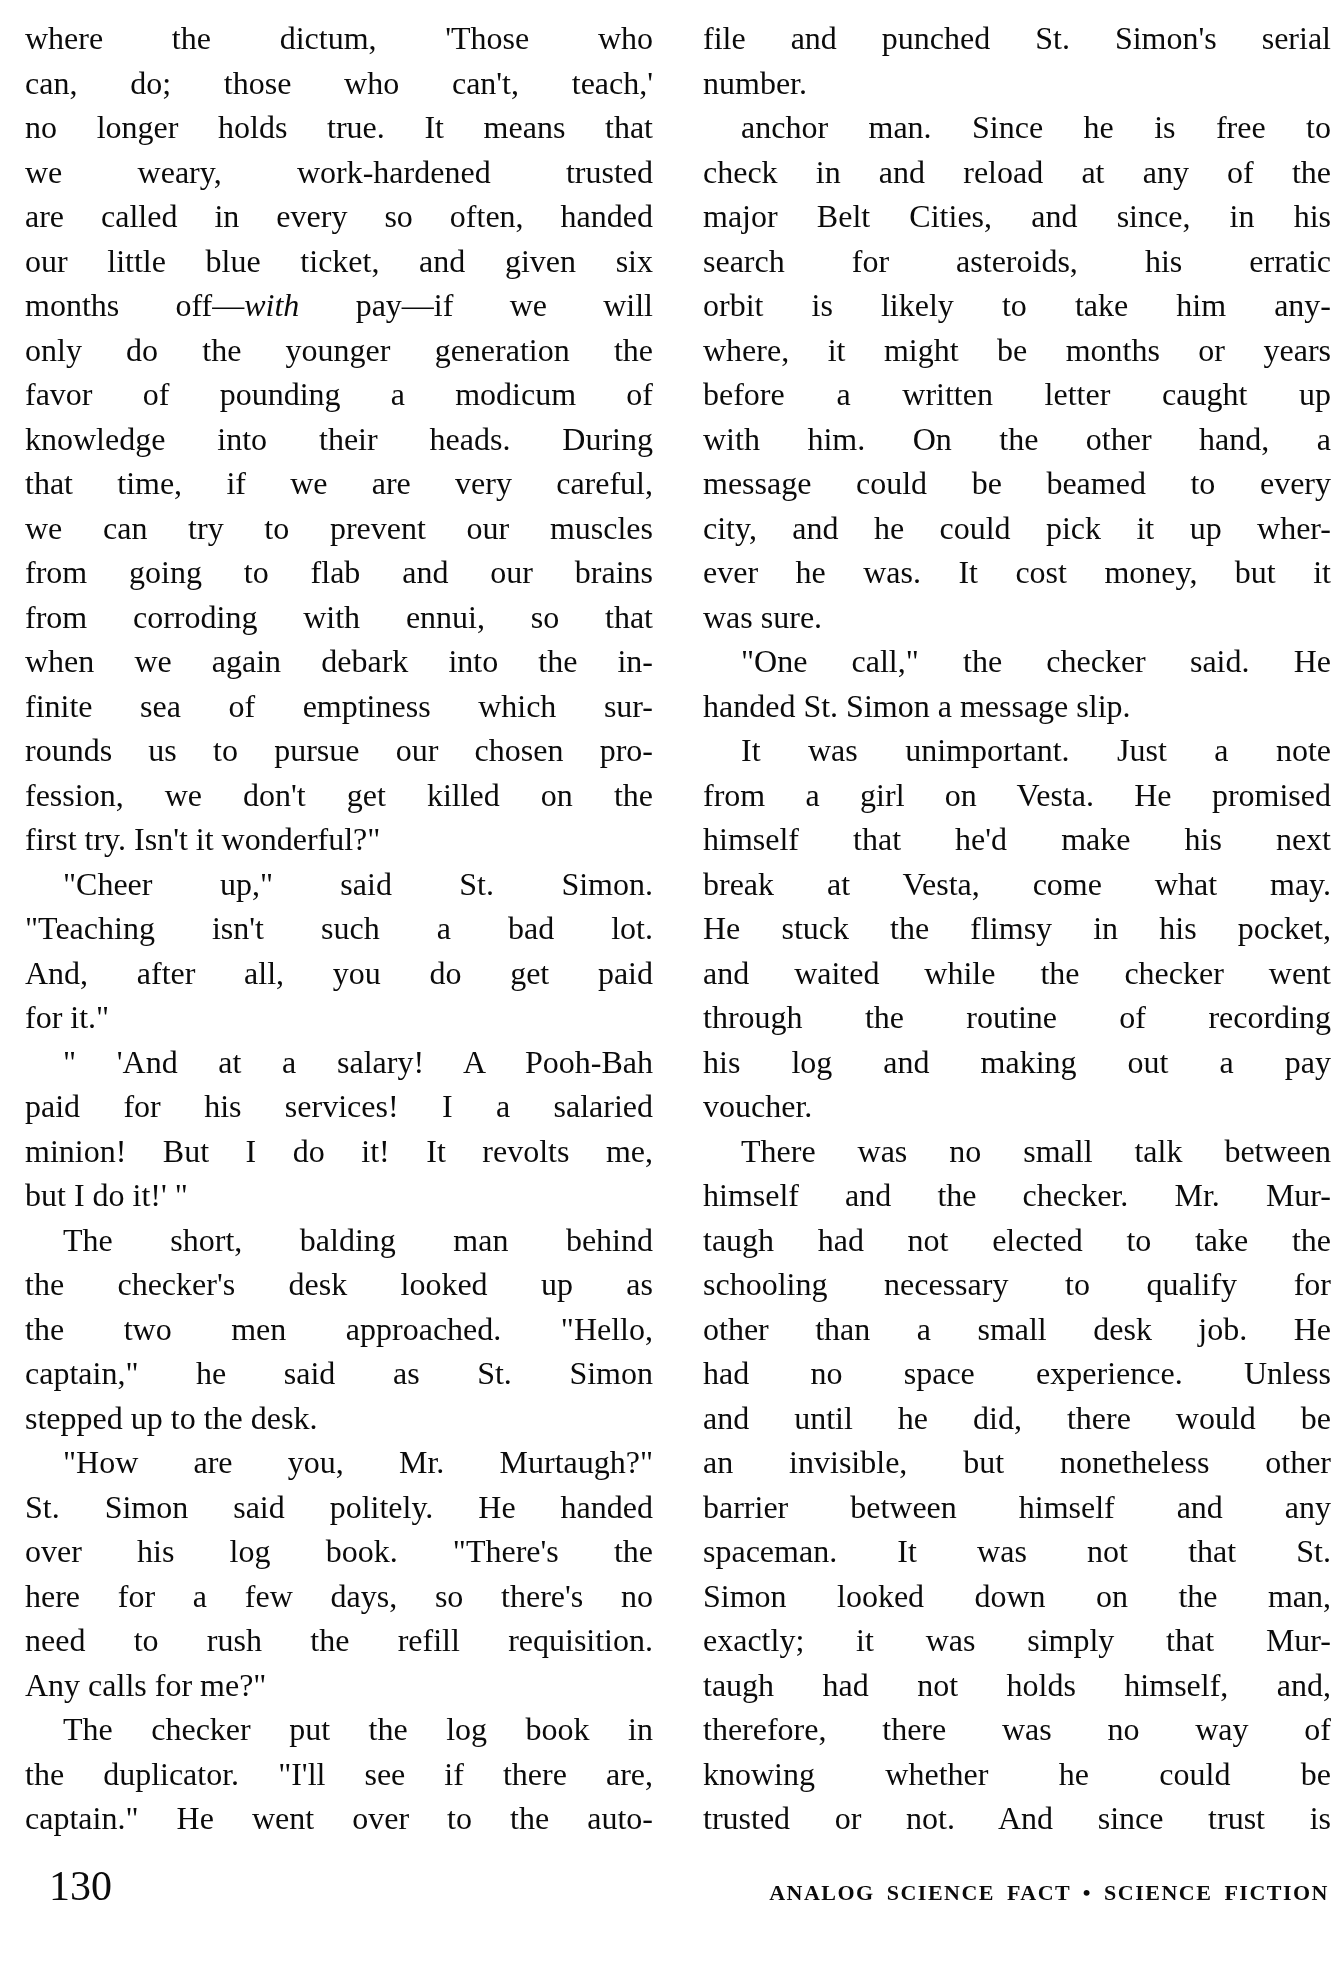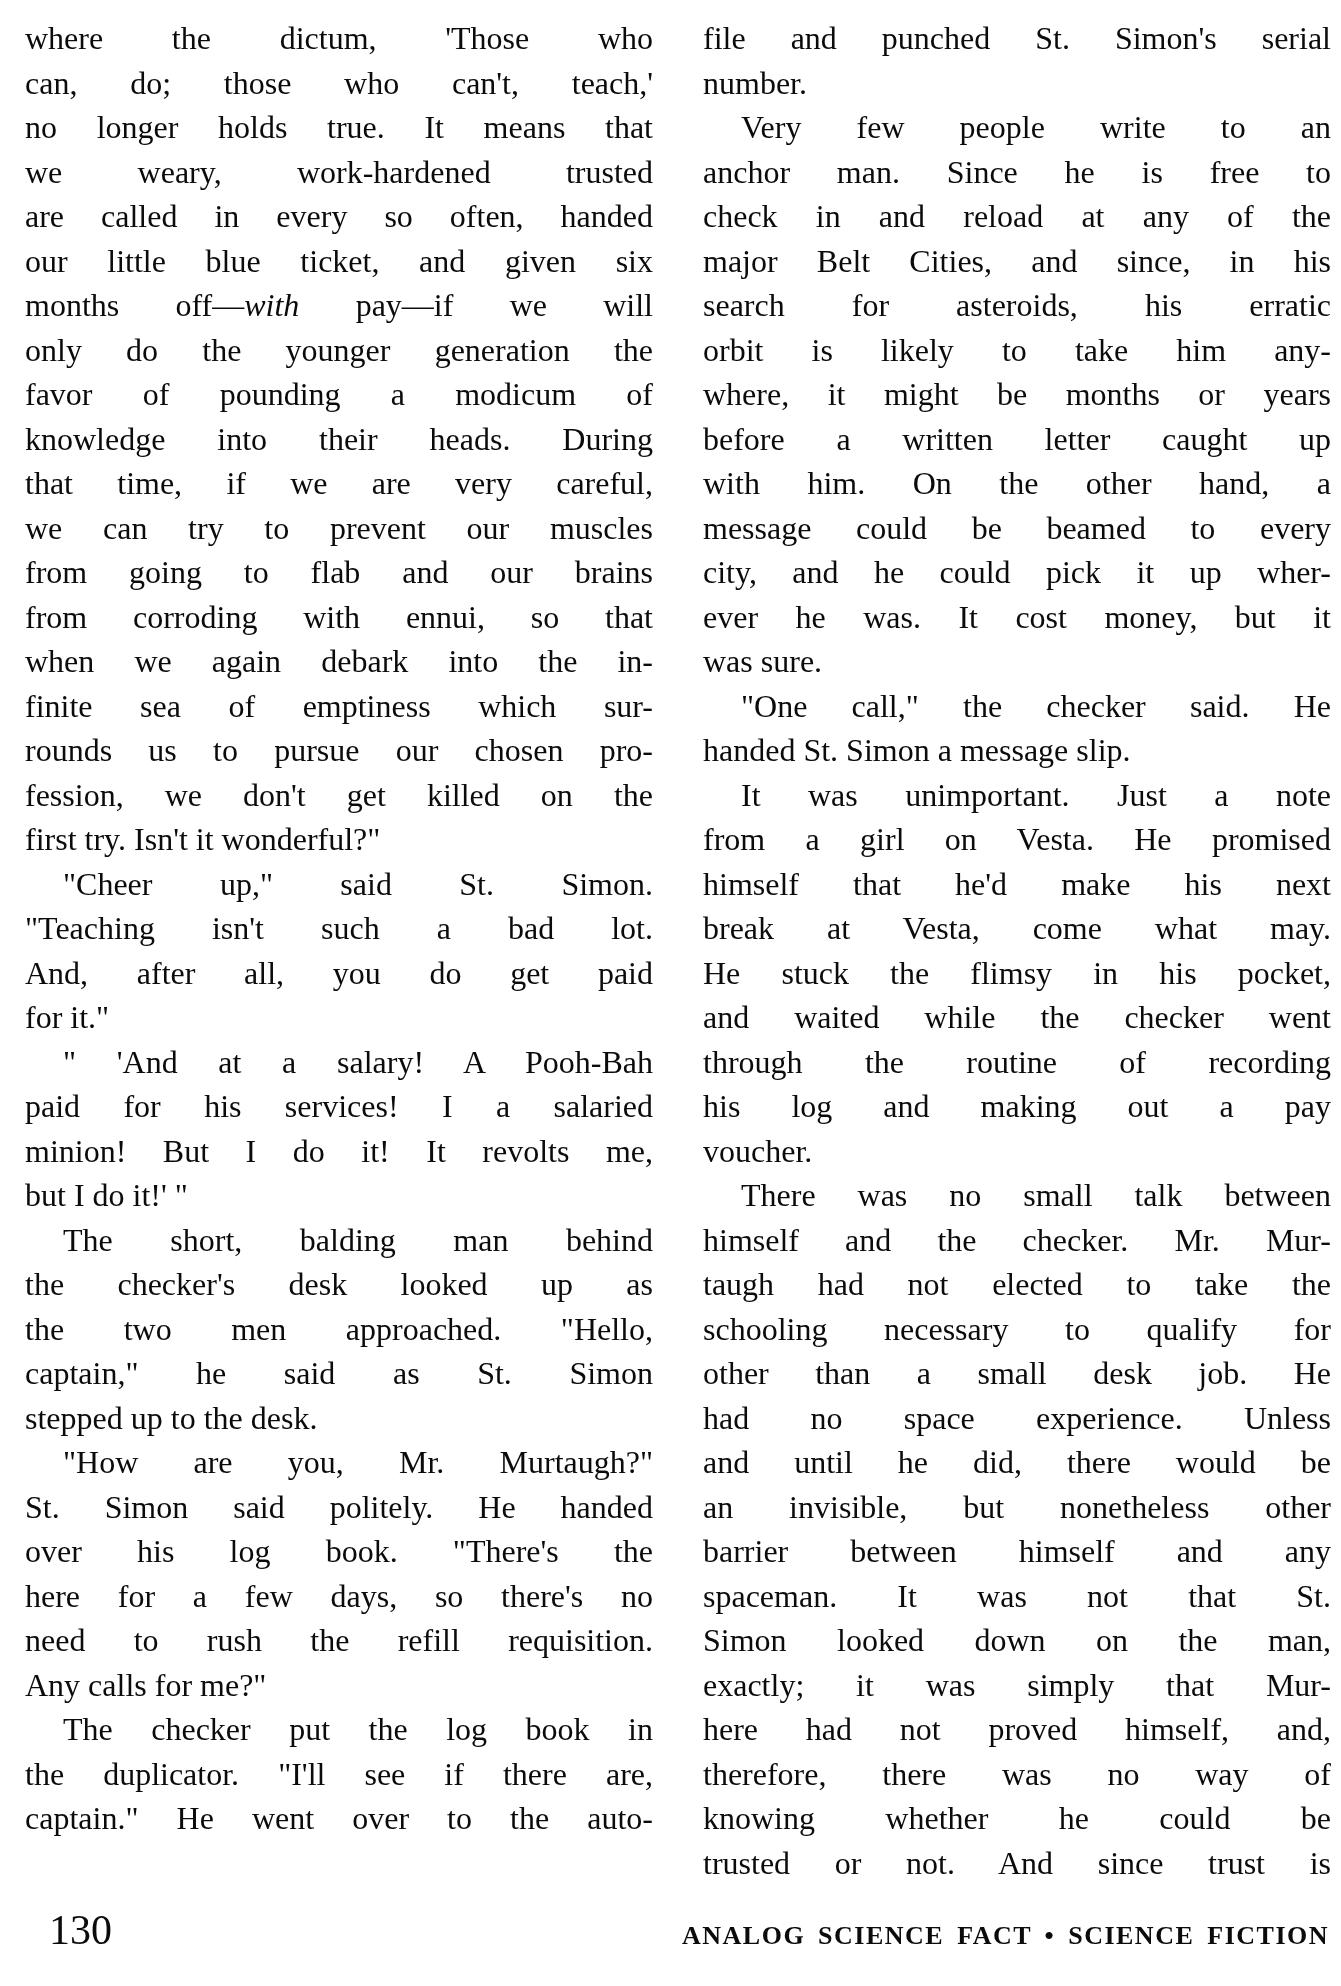--- a/index.html
+++ b/index.html
@@ -55,21 +55,21 @@
     align-items: baseline;
     margin-top: 22px;
     padding-right: 2px;
     margin-left: 24px;
   }
   .page-number {
     font-size: 42px;
     line-height: 46px;
   }
   .magazine-title {
-    font-size: 26px;
+    font-size: 22px;
     font-weight: bold;
     letter-spacing: 1.5px;
     word-spacing: 5px;
     line-height: 46px;
   }
 </style>
 </head>
 <body>
 
 <div class="page">
@@ -128,21 +128,20 @@
           <div class="line">the duplicator. "I'll see if there are,</div>
           <div class="line">captain." He went over to the auto-</div>
         </div>
       </div>
     <div class="column">
         <div class="para">
           <div class="line">file and punched St. Simon's serial</div>
           <div class="line last">number.</div>
         </div>
         <div class="para indent">
-          <div class="line">Very few people write to an</div>
           <div class="line">anchor man. Since he is free to</div>
           <div class="line">check in and reload at any of the</div>
           <div class="line">major Belt Cities, and since, in his</div>
           <div class="line">search for asteroids, his erratic</div>
           <div class="line">orbit is likely to take him any-</div>
           <div class="line">where, it might be months or years</div>
           <div class="line">before a written letter caught up</div>
           <div class="line">with him. On the other hand, a</div>
           <div class="line">message could be beamed to every</div>
           <div class="line">city, and he could pick it up wher-</div>
@@ -170,21 +169,21 @@
           <div class="line">taugh had not elected to take the</div>
           <div class="line">schooling necessary to qualify for</div>
           <div class="line">other than a small desk job. He</div>
           <div class="line">had no space experience. Unless</div>
           <div class="line">and until he did, there would be</div>
           <div class="line">an invisible, but nonetheless other</div>
           <div class="line">barrier between himself and any</div>
           <div class="line">spaceman. It was not that St.</div>
           <div class="line">Simon looked down on the man,</div>
           <div class="line">exactly; it was simply that Mur-</div>
-          <div class="line">here had not proved himself, and,</div>
+          <div class="line">taugh had not holds himself, and,</div>
           <div class="line">therefore, there was no way of</div>
           <div class="line">knowing whether he could be</div>
           <div class="line">trusted or not. And since trust is</div>
         </div>
       </div>
   </div>
   <div class="footer">
     <span class="page-number">130</span>
     <span class="magazine-title">ANALOG SCIENCE FACT • SCIENCE FICTION</span>
   </div>

